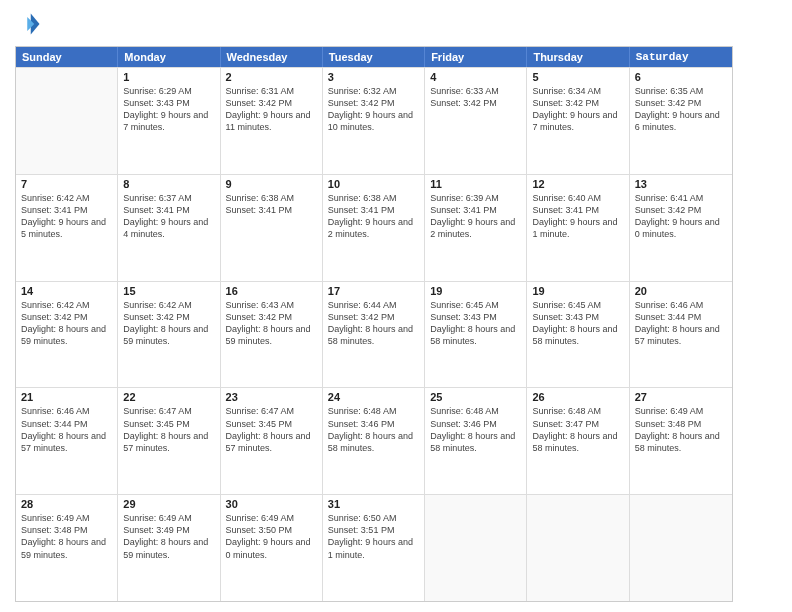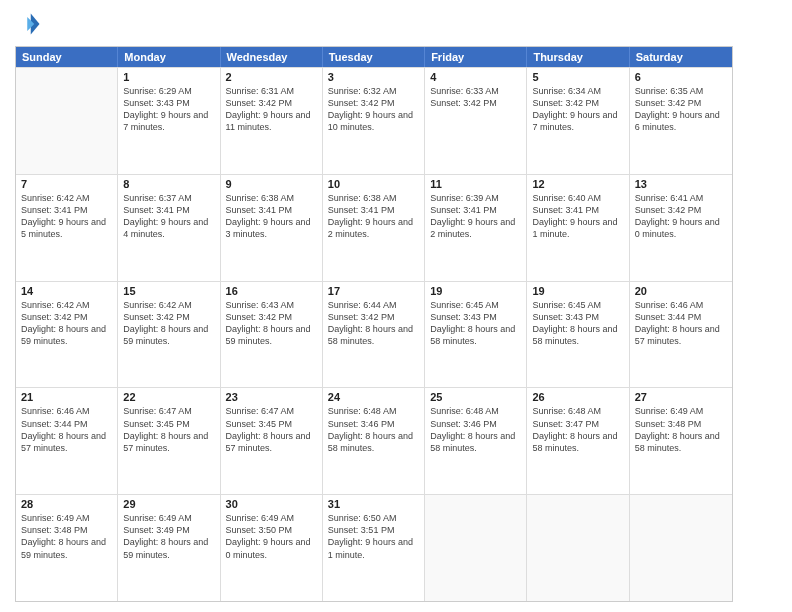--- a/index.html
+++ b/index.html
@@ -66,21 +66,21 @@
       background: #3a6ec2;
     }
     .cal-header-cell {
       color: #fff;
       font-size: 11px;
       font-weight: bold;
       padding: 4px 6px;
       text-align: left;
       border-right: 1px solid #5585d4;
     }
-    .cal-header-cell:last-child { border-right: none; }
+    .cal-header-cell:last-child { border-right: none; font-family: Liberation Mono, monospace; }
     .cal-body {
       display: flex;
       flex-direction: column;
       flex: 1;
     }
     .cal-row {
       display: grid;
       grid-template-columns: repeat(7, 1fr);
       flex: 1;
       border-top: 1px solid #ddd;
@@ -188,21 +188,20 @@
           <div class="cal-cell">
             <div class="day-num">8</div>
             <div class="cell-line">Sunrise: 6:37 AM</div>
             <div class="cell-line">Sunset: 3:41 PM</div>
             <div class="cell-line">Daylight: 9 hours and 4 minutes.</div>
           </div>
           <div class="cal-cell">
             <div class="day-num">9</div>
             <div class="cell-line">Sunrise: 6:38 AM</div>
             <div class="cell-line">Sunset: 3:41 PM</div>
-            <div class="cell-line">Daylight: 9 hours and 3 minutes.</div>
           </div>
           <div class="cal-cell">
             <div class="day-num">10</div>
             <div class="cell-line">Sunrise: 6:38 AM</div>
             <div class="cell-line">Sunset: 3:41 PM</div>
             <div class="cell-line">Daylight: 9 hours and 2 minutes.</div>
           </div>
           <div class="cal-cell">
             <div class="day-num">11</div>
             <div class="cell-line">Sunrise: 6:39 AM</div>

